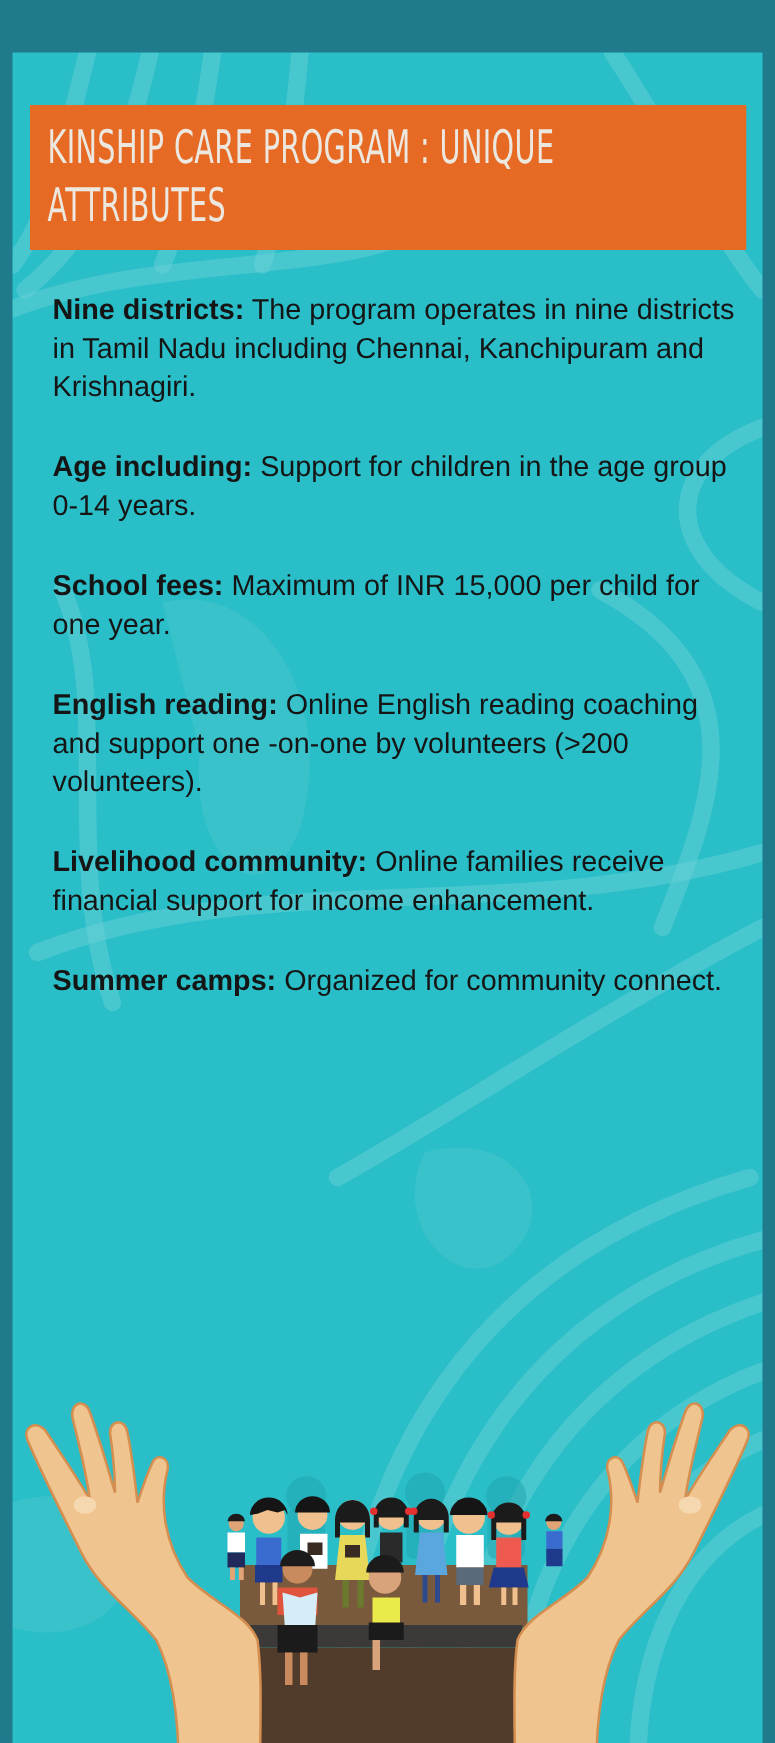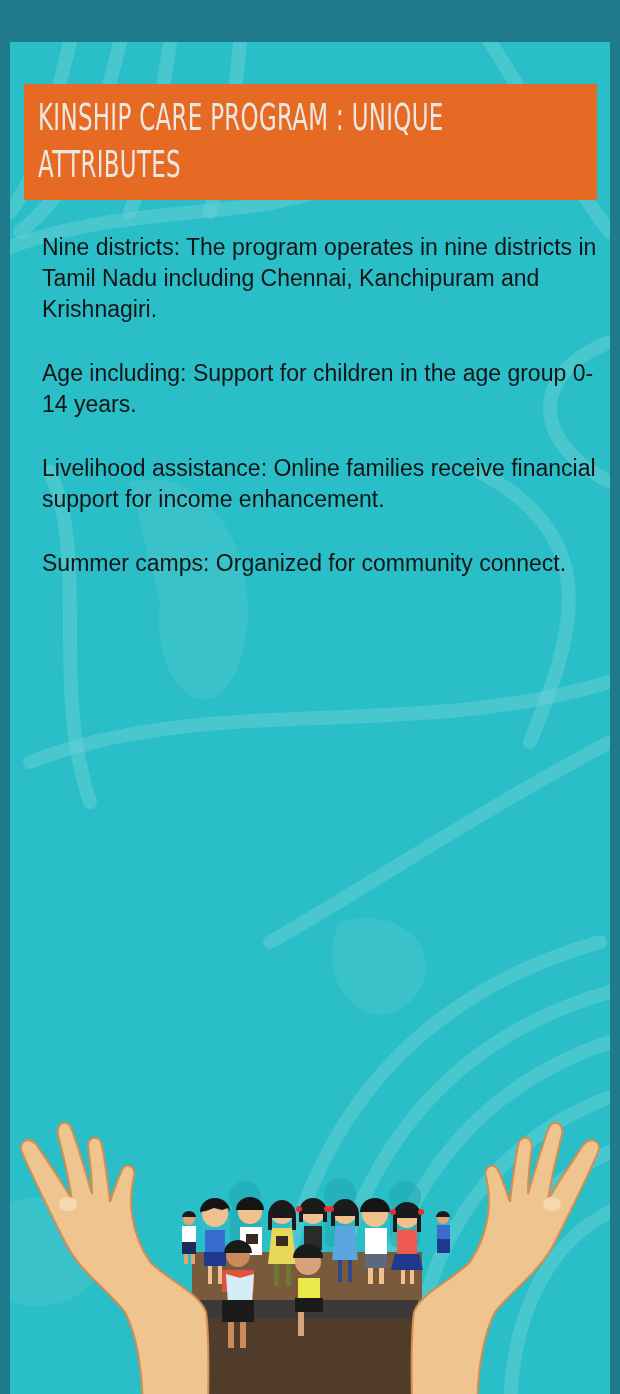--- a/index.html
+++ b/index.html
@@ -24,21 +24,21 @@
     text-transform: uppercase; letter-spacing: 0.5px;
     transform: scaleX(0.62); transform-origin: left top;
     font-weight: normal;
   }
   #items {
     position: absolute; left: 32px; top: 190px; width: 560px;
     font-family: "Liberation Sans", sans-serif;
     font-size: 23px; line-height: 31px; color: #151515;
   }
   .item { margin: 0 0 33px 0; }
-  .item .label { font-weight: normal; }
+  .item .label { font-weight: bold; }
   #illustration { position: absolute; left: 0; top: 1070px; width: 600px; height: 304px; }
 </style>
 </head>
 <body>
 
 <div id="frame">
   <div id="panel">
 
     <svg id="bg-waves" viewBox="0 0 600 1374">
       <g fill="none" stroke="#6fd3d8" stroke-opacity="0.45" stroke-width="14" stroke-linecap="round">
@@ -67,21 +67,23 @@
       </g>
     </svg>
 
     <div id="title-box">
       <div id="title-text">Kinship Care Program : Unique Attributes</div>
     </div>
 
     <div id="items">
       <p class="item"><span class="label">Nine districts:</span> <span>The program operates in nine districts in Tamil Nadu including Chennai, Kanchipuram and Krishnagiri.</span></p>
       <p class="item"><span class="label">Age including:</span> <span>Support for children in the age group 0-14 years.</span></p>
-      <p class="item"><span class="label">Livelihood assistance:</span> <span>Online families receive financial support for income enhancement.</span></p>
+      <p class="item"><span class="label">School fees:</span> <span>Maximum of INR 15,000 per child for one year.</span></p>
+      <p class="item"><span class="label">English reading:</span> <span>Online English reading coaching and support one -on-one by volunteers (&gt;200 volunteers).</span></p>
+      <p class="item"><span class="label">Livelihood community:</span> <span>Online families receive financial support for income enhancement.</span></p>
       <p class="item"><span class="label">Summer camps:</span> <span>Organized for community connect.</span></p>
     </div>
 
     <svg id="illustration" viewBox="0 0 600 304">
 
       <g>
         <rect x="182" y="140" width="230" height="50" fill="#7a5a3c"></rect>
         <rect x="186" y="188" width="222" height="18" fill="#3c3a38"></rect>
         <rect x="186" y="206" width="222" height="98" fill="#513b2b"></rect>
       </g>

